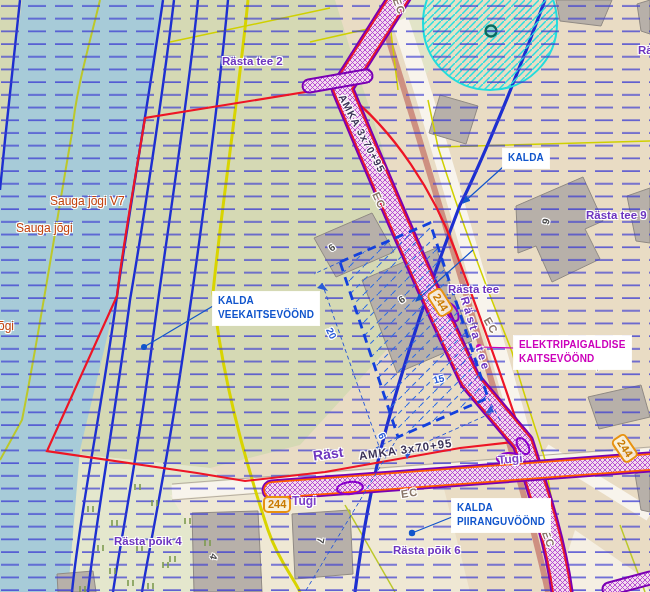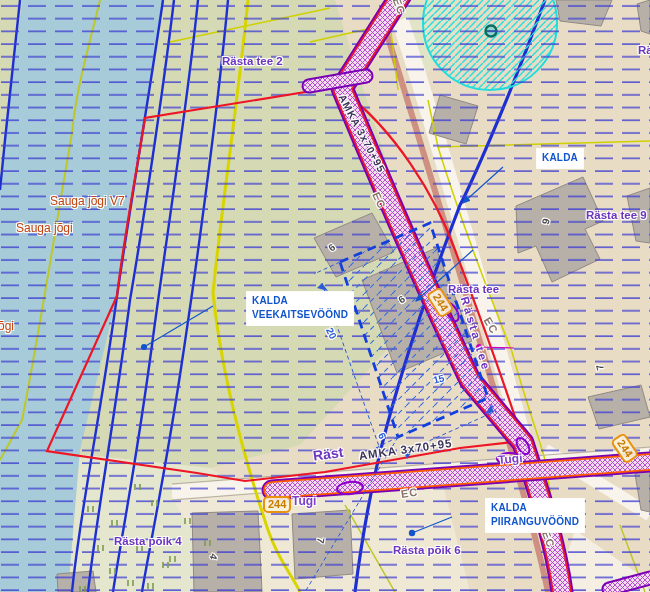--- a/index.html
+++ b/index.html
@@ -15,21 +15,21 @@
   .st{color:#6d35c0;font-size:11.5px;font-weight:700;}
   .riv{color:#c2410c;font-size:12px;font-weight:400;}
   .cable{color:#3c3358;font-size:10.5px;font-weight:700;letter-spacing:1px;}
   .ec{color:#8a7668;font-size:11px;font-weight:700;letter-spacing:1px;}
   .tugi{color:#7d3fc9;font-size:12px;font-weight:700;}
   .dim{color:#2a5bd8;font-size:10px;font-weight:700;}
   .hn{color:#4a4a4a;font-size:10px;font-weight:700;}
   .ann{
     position:absolute;background:#ffffff;padding:2px 5px 3px 5px;
     font-size:10px;font-weight:700;line-height:1.4;letter-spacing:.2px;
-    color:#1155cc;box-shadow:0 0 0 1px rgba(255,255,255,.9);margin-left:34px;
+    color:#1155cc;box-shadow:0 0 0 1px rgba(255,255,255,.9);
   }
   .ann.mag{color:#cc00bb;}
   .badge{
     position:absolute;border:2px solid #e89210;border-radius:5px;
     background:rgba(250,242,218,.92);color:#c97a00;
     font-size:11px;font-weight:700;padding:0 3px;line-height:13px;
     transform-origin:0 0;
   }
 </style>
 </head>
@@ -218,17 +218,21 @@
 <span class="lbl hn" style="left:318px;top:535px;transform:rotate(100deg)">7</span>
 <span class="lbl hn" style="left:597px;top:362px;transform:rotate(-105deg)">7</span>
 
 <div class="ann" style="left:503px;top:149px">
   <div>KALDA</div>
 </div>
 <div class="ann" style="left:213px;top:292px">
   <div>KALDA</div>
   <div>VEEKAITSEVÖÖND</div>
 </div>
+<div class="ann mag" style="left:514px;top:336px">
+  <div>ELEKTRIPAIGALDISE</div>
+  <div>KAITSEVÖÖND</div>
+</div>
 <div class="ann" style="left:452px;top:499px">
   <div>KALDA</div>
   <div>PIIRANGUVÖÖND</div>
 </div>
 </div>
 
 </body></html>

